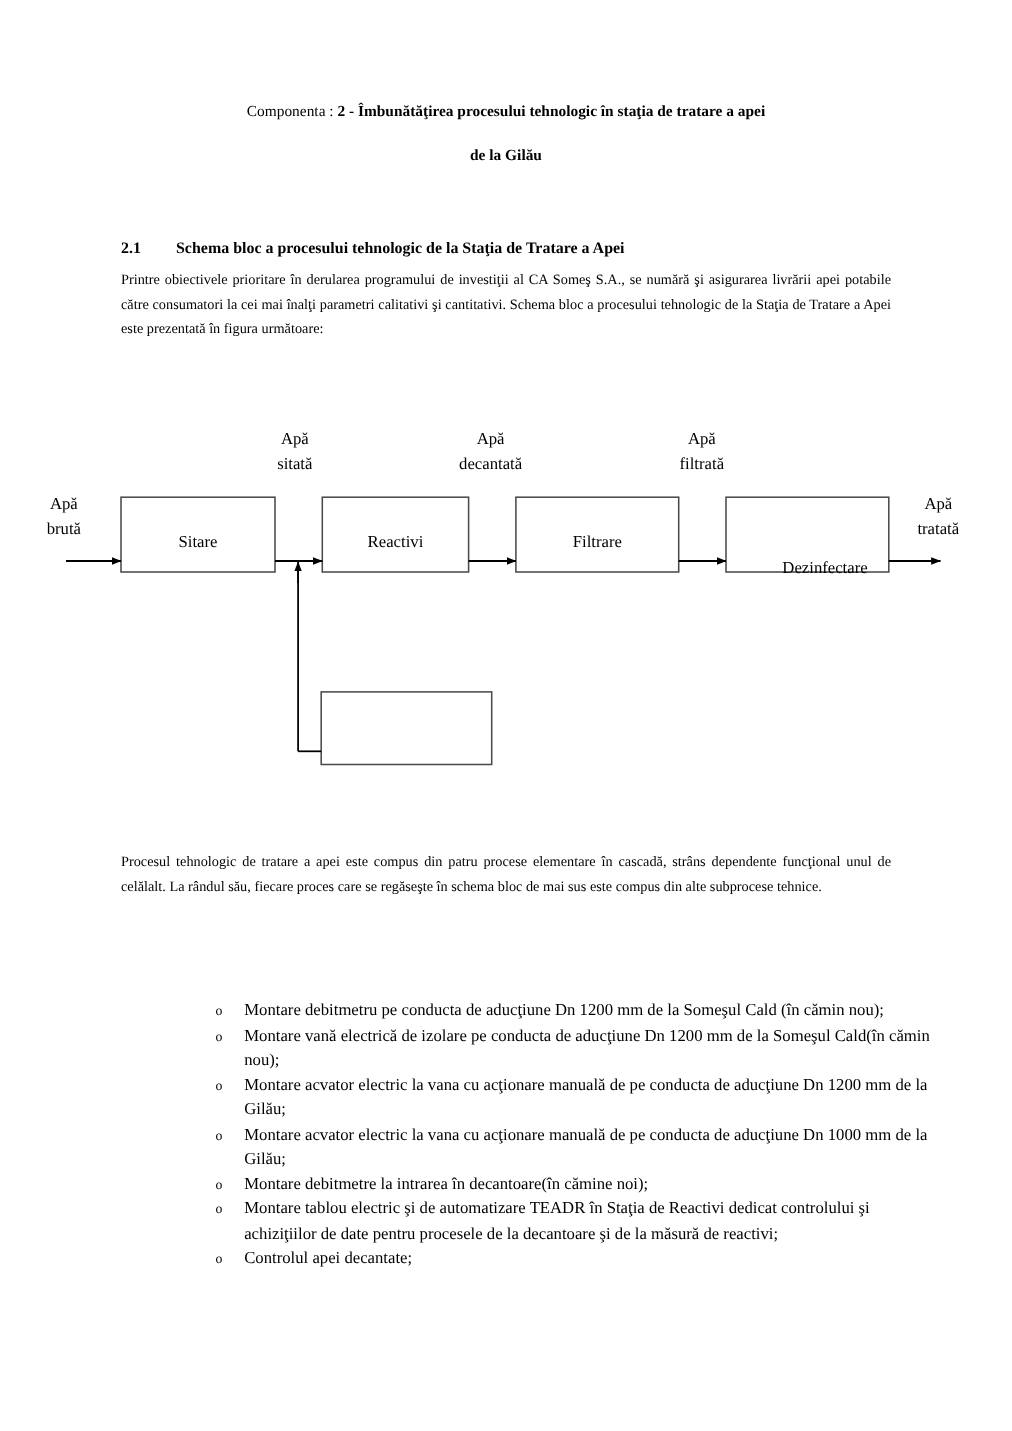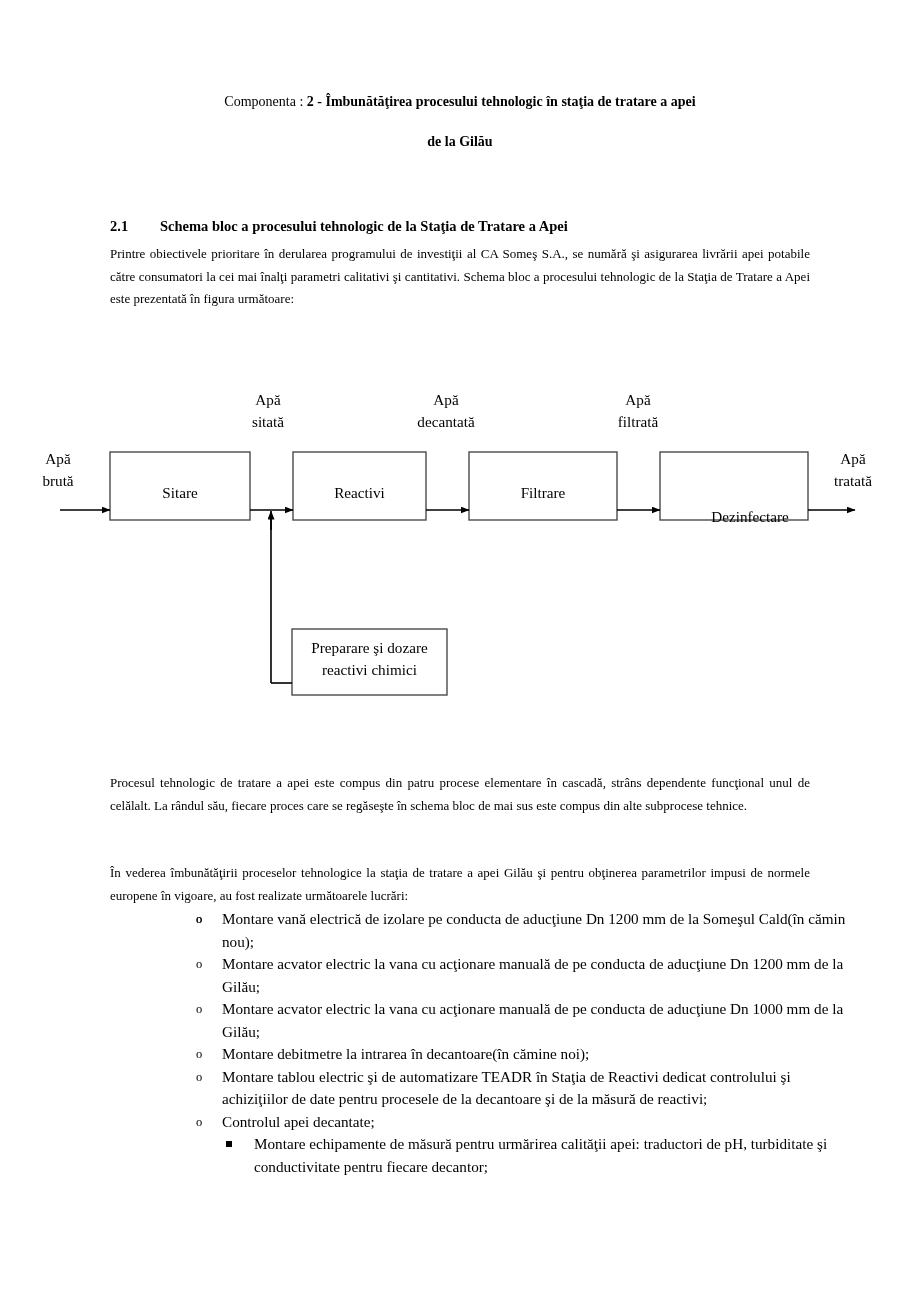--- a/index.html
+++ b/index.html
@@ -183,31 +183,29 @@
     <div class="dg-label" style="left:386px; top:389px; width:120px;">Apă
 decantată</div>
     <div class="dg-label" style="left:578px; top:389px; width:120px;">Apă
 filtrată</div>
 
     <div class="dg-boxtext" style="left:110px; top:482px; width:140px;">Sitare</div>
     <div class="dg-boxtext" style="left:293px; top:482px; width:133px;">Reactivi</div>
     <div class="dg-boxtext" style="left:469px; top:482px; width:148px;">Filtrare</div>
     <div class="dg-boxtext" style="left:660px; top:506px; width:180px;">Dezinfectare</div>
 
-    <div class="dg-boxtext" style="left:292px; top:637px; width:155px; white-space:pre-line; line-height:22px;">Preparare şi dozare
-reactivi chimici</div>
   </div>
 
   <div class="para p-proces">Procesul tehnologic de tratare a apei este compus din patru procese elementare în cascadă, strâns dependente funcţional unul de celălalt. La rândul său, fiecare proces care se regăseşte în schema bloc de mai sus este compus din alte subprocese tehnice.</div>
-  <div class="para p-vederea">În vederea îmbunătăţirii proceselor tehnologice la staţia de tratare a apei Gilău şi pentru obţinerea parametrilor impusi de normele europene în vigoare, au fost realizate următoarele lucrări:</div>
 
   <div class="list-o">
 
     <div class="li-o">
       <span class="marker">o</span>
+      <span>Montare debitmetru pe conducta de aducţiune Dn 1200 mm de la Someşul Cald (în cămin nou);</span>
     </div>
 
     <div class="li-o">
       <span class="marker">o</span>
       <span>Montare vană electrică de izolare pe conducta de aducţiune Dn 1200 mm de la Someşul Cald(în cămin nou);</span>
     </div>
 
     <div class="li-o">
       <span class="marker">o</span>
       <span>Montare acvator electric la vana cu acţionare manuală de pe conducta de aducţiune Dn 1200 mm de la Gilău;</span>
@@ -226,22 +224,16 @@
     <div class="li-o">
       <span class="marker">o</span>
       <span>Montare tablou electric şi de automatizare TEADR în Staţia de Reactivi dedicat controlului şi achiziţiilor de date pentru procesele de la decantoare şi de la măsură de reactivi;</span>
     </div>
 
     <div class="li-o">
       <span class="marker">o</span>
       <span>Controlul apei decantate;</span>
     </div>
 
-    <div class="sublist">
-      <div class="li-sq">
-        <span class="marker-sq"></span>
-        <span>Montare echipamente de măsură pentru urmărirea calităţii apei: traductori de pH, turbiditate şi conductivitate pentru fiecare decantor;</span>
-      </div>
-    </div>
 
   </div>
 
 </div>
 
 </body></html>

